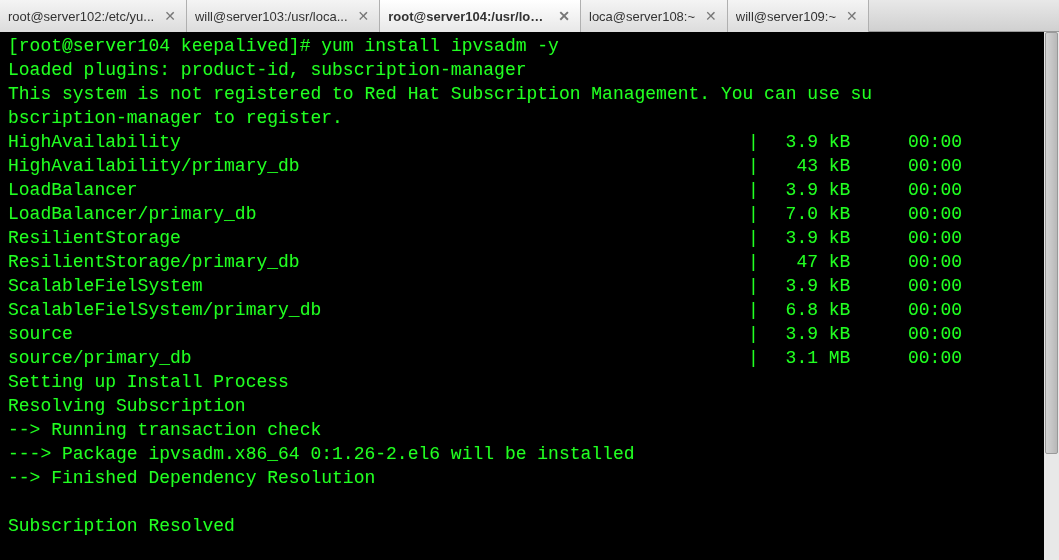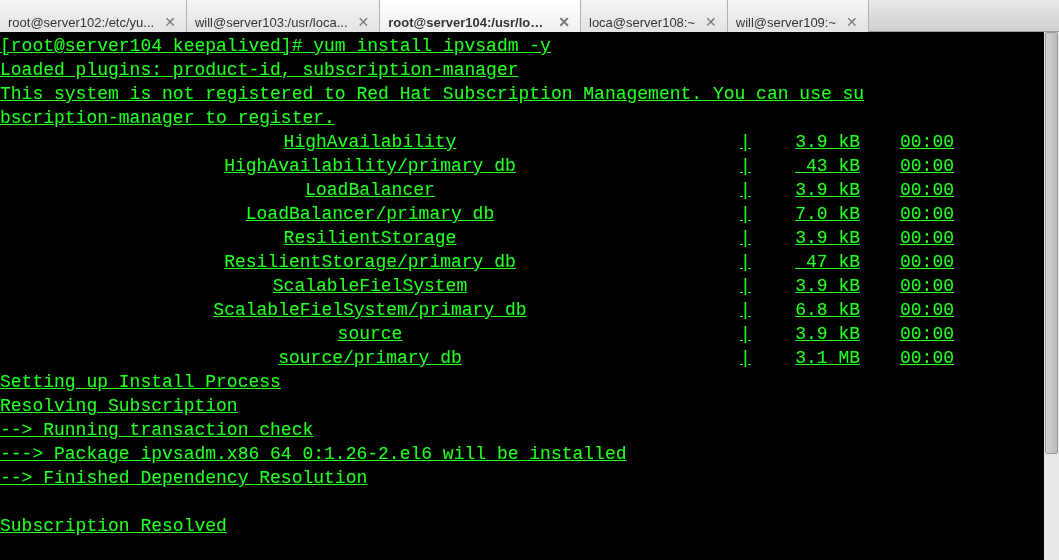--- a/index.html
+++ b/index.html
@@ -13,21 +13,21 @@
     }
     .tabbar {
       display: flex;
       background: #d4d0c8;
       height: 32px;
       border-bottom: 1px solid #999;
     }
     .tab {
       display: flex;
       align-items: center;
-      padding: 22px 8px;
+      padding: 16px 8px;
       border-right: 1px solid #b0b0b0;
       background: linear-gradient(to bottom, #f4f4f4, #dcdcdc);
       font-family: sans-serif;
       font-size: 13px;
       color: #333;
       cursor: pointer;
       position: relative;
       min-width: 0;
     }
     .tab.active {
@@ -52,28 +52,27 @@
     .tabbar-filler {
       flex: 1;
       background: linear-gradient(to bottom, #e8e8e8, #d0d0d0);
     }
     .terminal-viewport {
       position: relative;
       background: #000;
       color: #22ff22;
       font-size: 18px;
       line-height: 24px;
-      padding: 2px 0;
+      padding: 2px 8px;
       width: 1059px;
       height: 528px;
       overflow: hidden;
       white-space: pre;
       font-family: "Courier New", monospace;
       text-shadow: 0 0 1px rgba(0,255,0,0.25);
-      text-decoration: underline;
     }
     .scrollbar {
       position: absolute;
       right: 0;
       top: 32px;
       bottom: 0;
       width: 15px;
       background: #e8e8e8;
     }
     .scrollbar-thumb {
@@ -81,23 +80,23 @@
       top: 0;
       left: 1px;
       right: 1px;
       height: 80%;
       background: linear-gradient(to right, #d4d4d4, #b8b8b8);
       border: 1px solid #999;
       border-radius: 2px;
     }
     .prompt-user { color: #22ff22; }
     .row { display: flex; }
-    .col-name { width: 740px; text-align: center; }
+    .col-name { width: 740px; }
     .col-sep { width: 20px; }
-    .col-size { width: 100px; text-align: right; }
+    .col-size { width: 100px; text-align: center; }
     .col-gap { width: 40px; }
     .col-time { }
   </style>
 </head>
 <body>
 
 <div class="tabbar">
   <div class="tab">
     <span class="tab-label">root@server102:/etc/yu...</span>
     <span class="tab-close">✕</span>

